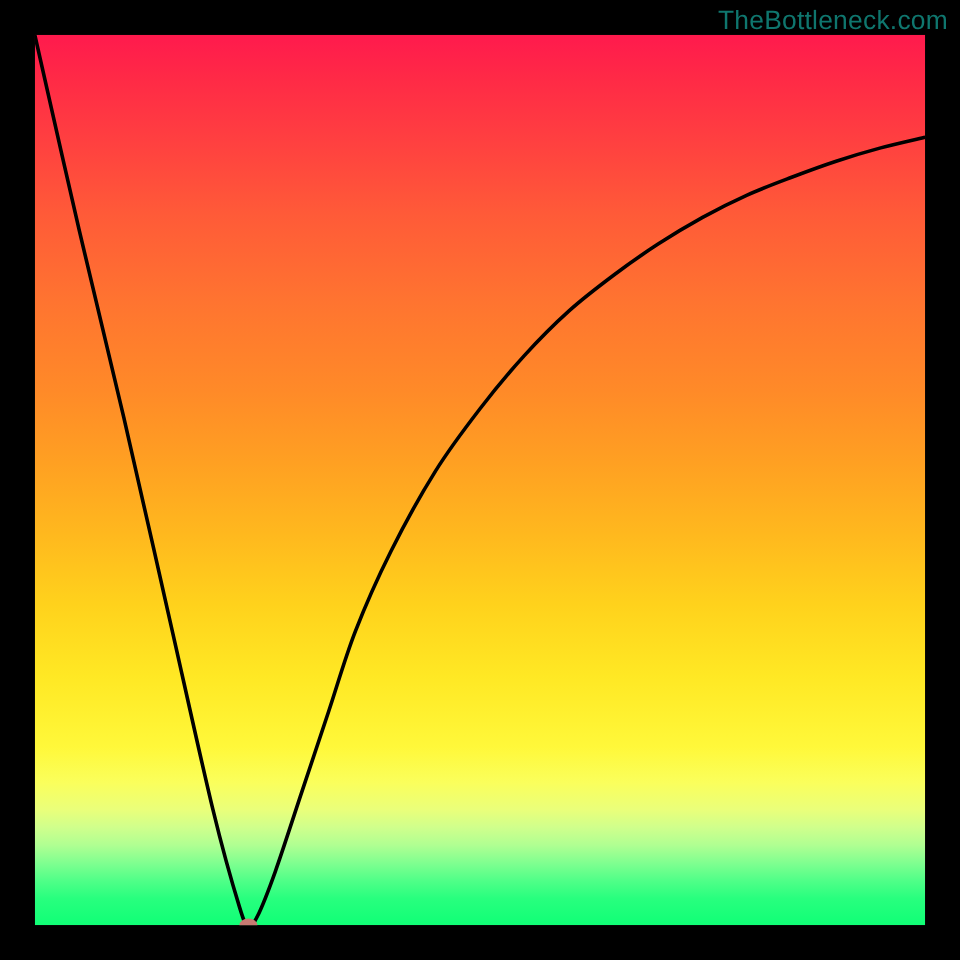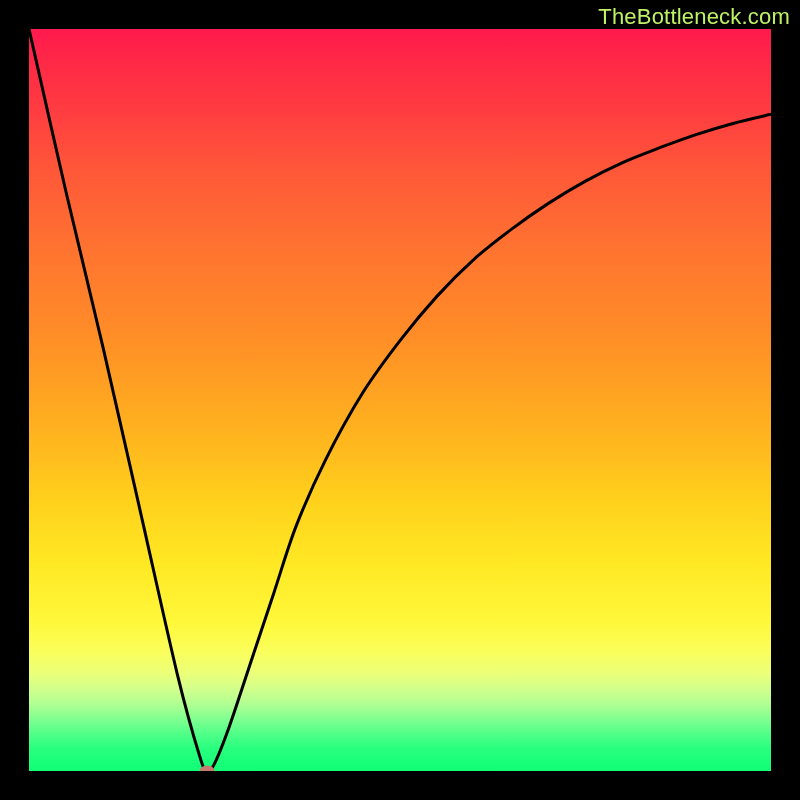--- a/index.html
+++ b/index.html
@@ -41,21 +41,21 @@
       #80ff90 93%,
       #50ff88 95%,
       #28ff7e 97%,
       #10ff76 100%
     );
   }
   .watermark {
     position: absolute;
     top: 4px;
     right: 10px;
-    color: #bef264;
+    color: #0f766e;
     font-size: 22px;
     font-weight: 500;
     letter-spacing: 0.2px;
     z-index: 5;
   }
   svg.curve {
     position: absolute;
     inset: 0;
     z-index: 3;
   }

